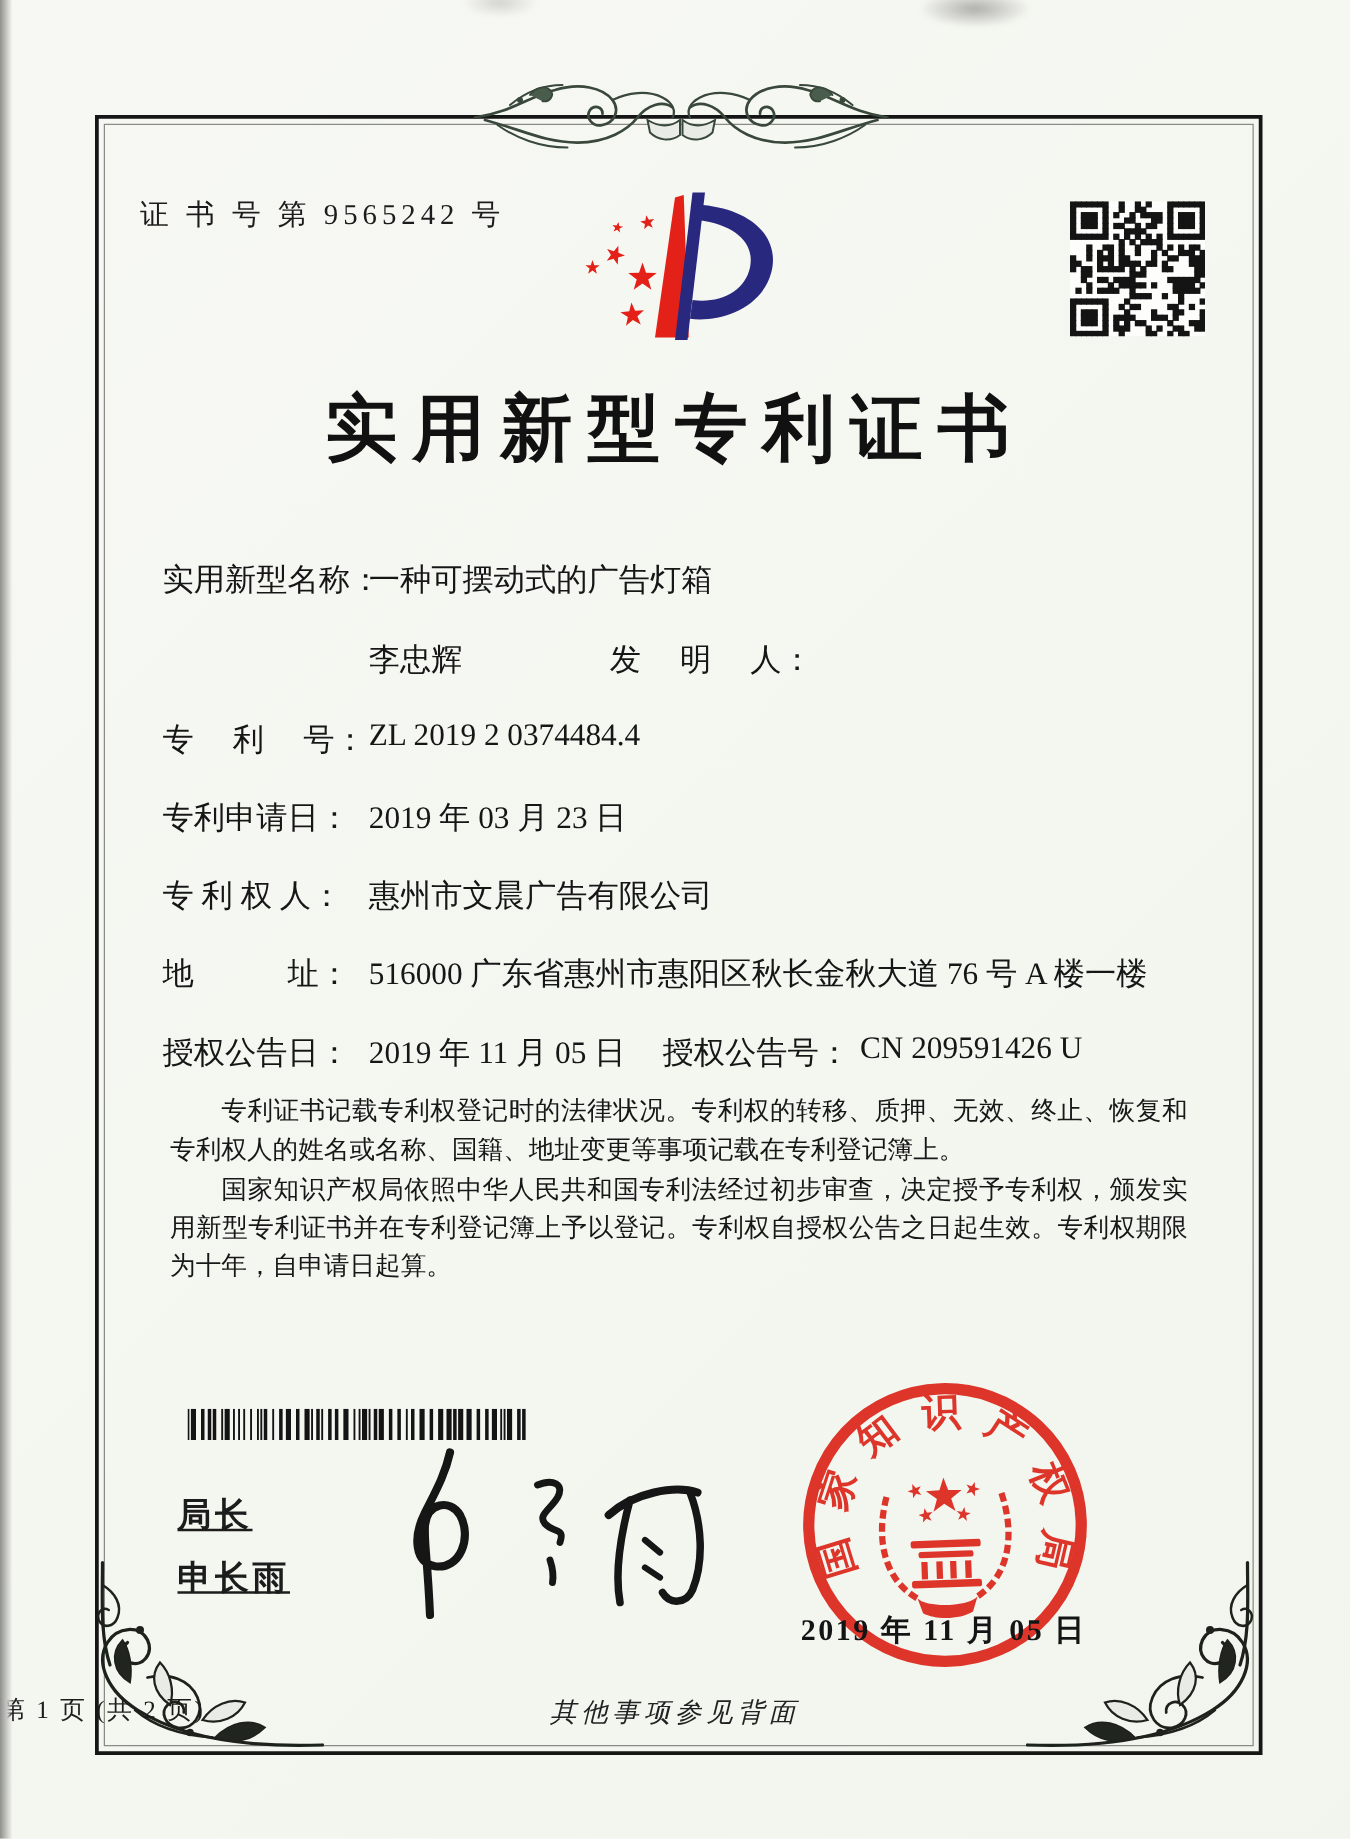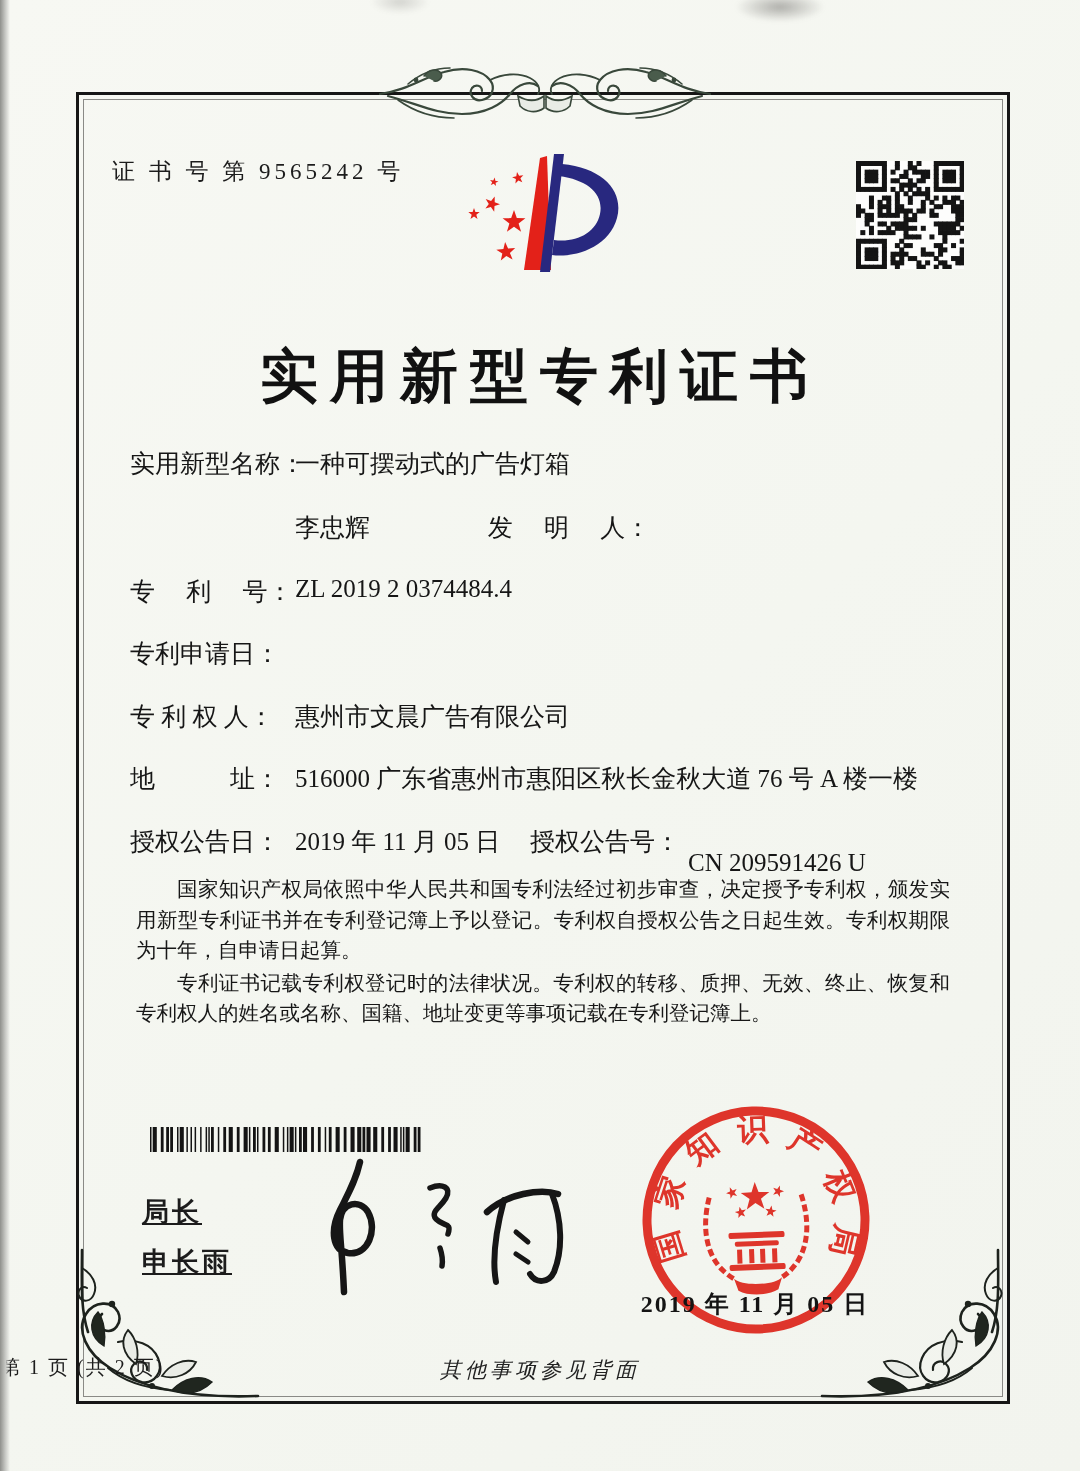--- a/index.html
+++ b/index.html
@@ -34,31 +34,31 @@
   .flourish.bl{left:52px;top:1246px;}
   .flourish.br{left:816px;top:1246px;transform:scaleX(-1);}
   
   .cert-no{
     position:absolute;left:112px;top:156px;
     font-size:23px;letter-spacing:4px;
   }
   .logo{position:absolute;left:452px;top:148px;width:200px;height:148px;}
   .qr{position:absolute;left:856px;top:161px;width:108px;height:108px;}
   .doc-title{
-    position:absolute;left:0;top:338px;width:100%;
+    position:absolute;left:0;top:304px;width:100%;
     text-align:center;font-size:58px;font-weight:bold;letter-spacing:12px;
     color:#111;
   }
   
   .field-row{position:absolute;left:130px;right:72px;height:34px;font-size:25px;white-space:nowrap;text-decoration:underline;}
   .flabel{display:inline-block;color:#161616;}
   .fvalue{position:absolute;left:165px;color:#161616;}
   .r0{top:447px;} .r1{top:511px;text-align:center;} .r2{top:575px;} .r3{top:637px;} .r4{top:700px;} .r5{top:762px;} .r6{top:825px;}
   .grant-col2{position:absolute;left:400px;}
-  .grant-col2 .fvalue{left:158px;margin-top:24px;}
+  .grant-col2 .fvalue{left:158px;}
   
   .body-text{
     position:absolute;left:136px;top:874px;width:814px;
     font-size:20.5px;line-height:30.5px;text-align:justify;color:#171717;
   }
   .body-text p{margin:0 0 2px 0;text-indent:2em;}
   
   .barcode{position:absolute;left:150px;top:1127px;width:272px;height:25px;}
   .officer{position:absolute;left:142px;top:1194px;font-family:"Liberation Sans","DejaVu Sans",sans-serif;font-size:27px;font-weight:600;letter-spacing:3px;text-decoration:underline;}
   .officer .name{display:block;margin-top:14px;}
@@ -450,41 +450,42 @@
   <div class="field-row r1">
     <span class="flabel">发　 明 　人：</span>
     <span class="fvalue">李忠辉</span>
   </div>
   <div class="field-row r2">
     <span class="flabel">专　 利 　号：</span>
     <span class="fvalue">ZL 2019 2 0374484.4</span>
   </div>
   <div class="field-row r3">
     <span class="flabel">专利申请日：</span>
+    <span class="fvalue">2019 年 03 月 23 日</span>
   </div>
   <div class="field-row r4">
     <span class="flabel">专 利 权 人：</span>
     <span class="fvalue">惠州市文晨广告有限公司</span>
   </div>
   <div class="field-row r5">
     <span class="flabel">地　　　址：</span>
     <span class="fvalue">516000  广东省惠州市惠阳区秋长金秋大道 76 号 A 楼一楼</span>
   </div>
   <div class="field-row r6">
     <span class="flabel">授权公告日：</span>
     <span class="fvalue">2019 年 11 月 05 日</span>
     <span class="grant-col2">
       <span class="flabel">授权公告号：</span>
       <span class="fvalue">CN 209591426 U</span>
     </span>
   </div>
 
   <div class="body-text">
+    <p>专利证书记载专利权登记时的法律状况。专利权的转移、质押、无效、终止、恢复和专利权人的姓名或名称、国籍、地址变更等事项记载在专利登记簿上。</p>
     <p>国家知识产权局依照中华人民共和国专利法经过初步审查，决定授予专利权，颁发实用新型专利证书并在专利登记簿上予以登记。专利权自授权公告之日起生效。专利权期限为十年，自申请日起算。</p>
-    <p>专利证书记载专利权登记时的法律状况。专利权的转移、质押、无效、终止、恢复和专利权人的姓名或名称、国籍、地址变更等事项记载在专利登记簿上。</p>
   </div>
 
   <svg class="barcode" viewBox="0 0 272 25">
     <g id="barcode-bars" fill="#141414">
         <rect x="0.0" y="0" width="1.5" height="25"></rect>
         <rect x="2.7" y="0" width="4.1" height="25"></rect>
         <rect x="10.8" y="0" width="2.8" height="25"></rect>
         <rect x="16.2" y="0" width="2.8" height="25"></rect>
         <rect x="20.2" y="0" width="2.8" height="25"></rect>
         <rect x="27.0" y="0" width="1.5" height="25"></rect>

